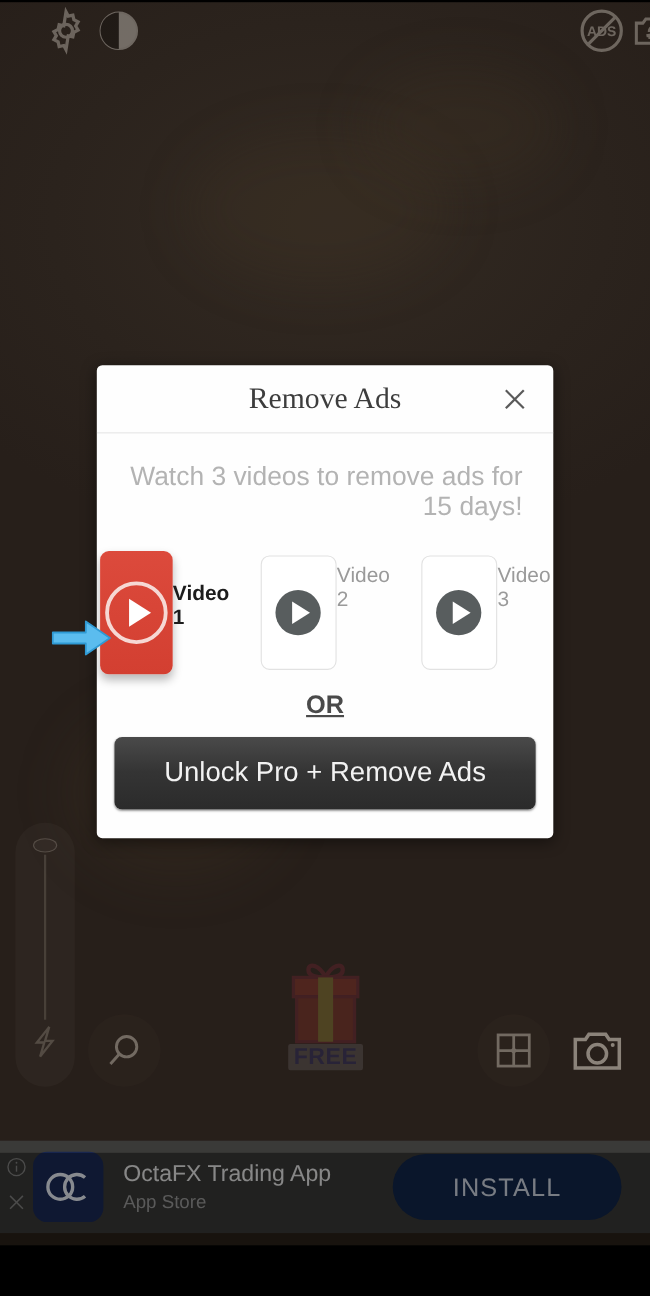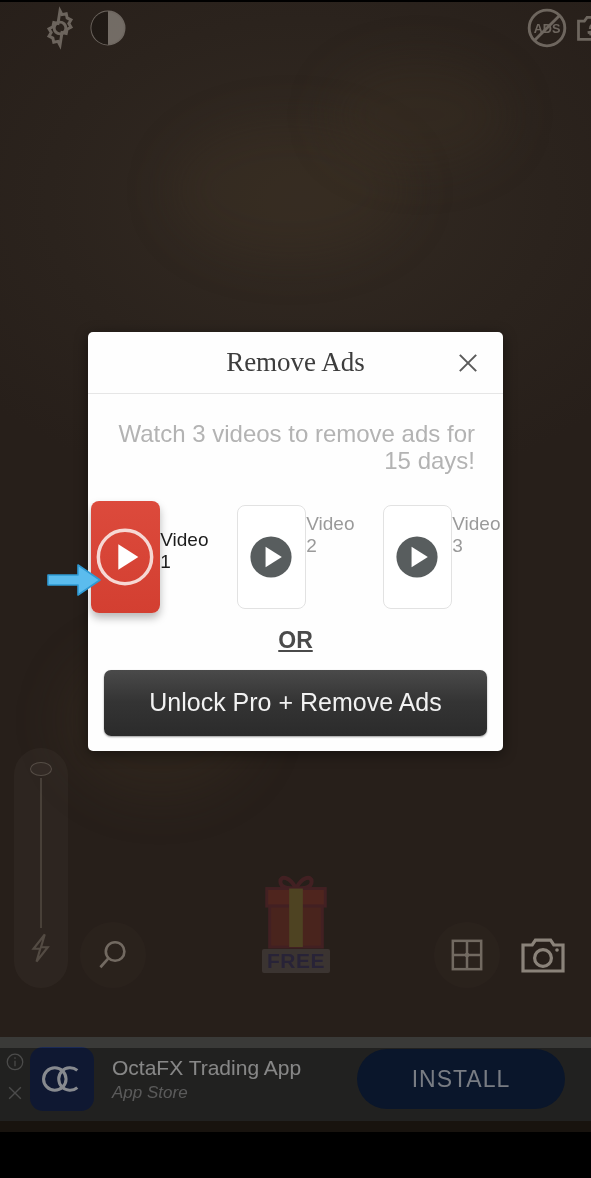--- a/index.html
+++ b/index.html
@@ -109,26 +109,26 @@
     box-shadow: 0 5px 9px rgba(0,0,0,0.28);
     display: flex; align-items: center; justify-content: center;
   }
   .vthumb {
     width: 110px; height: 104px; border-radius: 8px;
     background: #ffffff; border: 1px solid #e2e2e2;
     display: flex; align-items: center; justify-content: center;
     margin-top: 4px;
   }
   .vlabel { margin-top: 12px; font-size: 19px; color: #9a9a9a; }
-  .vlabel.sel { margin-top: 28px; color: #1c1c1c; font-weight: normal; font-size: 19px; }
+  .vlabel.sel { margin-top: 28px; color: #1c1c1c; font-weight: bold; font-size: 19px; }
   .or-text {
     text-align: center; font-size: 23px; font-weight: bold;
     color: #4a4a4a; padding: 14px 0 0; text-decoration: underline;
   }
-  .unlock-wrap { padding: 16px 16px 15px; }
+  .unlock-wrap { padding: 16px 16px 26px; }
   .unlock-btn {
     display: block; width: 100%; height: 66px; border: none;
     border-radius: 7px; cursor: pointer;
     background: linear-gradient(180deg, #4a4a4a 0%, #343434 48%, #2b2b2b 100%);
     color: #f2f2f2; font-size: 25px; font-family: "Liberation Sans", sans-serif;
     box-shadow: 0 1px 2px rgba(0,0,0,0.4);
   }
   
   .arrow { position: absolute; left: 46px; top: 562px; }
   
@@ -142,21 +142,21 @@
     align-items: center; justify-content: center; gap: 7px;
     opacity: 0.55; flex: 0 0 30px;
   }
   .ad-logo {
     width: 64px; height: 64px; border-radius: 13px;
     background: #1b2a57; display: flex; align-items: center; justify-content: center;
     flex: 0 0 64px;
   }
   .ad-text { margin-left: 18px; flex: 1; }
   .ad-title { font-size: 21px; color: #e8e8e8; line-height: 1.2; }
-  .ad-sub { font-size: 17px; color: #9c9c9c; margin-top: 3px; font-style: italic; }
+  .ad-sub { font-size: 17px; color: #9c9c9c; margin-top: 3px; }
   .ad-install {
     width: 208px; height: 60px; margin-right: 26px; border: none;
     border-radius: 30px; background: #12264a; color: #cfd6e2;
     font-size: 23px; letter-spacing: 1px; cursor: pointer;
     font-family: "Liberation Sans", sans-serif;
   }
   .dim { position: absolute; left:0; top:1048px; width:591px; height:84px;
          background: rgba(0,0,0,0.42); pointer-events: none; }
   .blackbar { position:absolute; left:0; top:1132px; width:591px; height:46px; background:#000; }
   .topblack { position:absolute; left:0; top:0; width:591px; height:2px; background:#000; }

